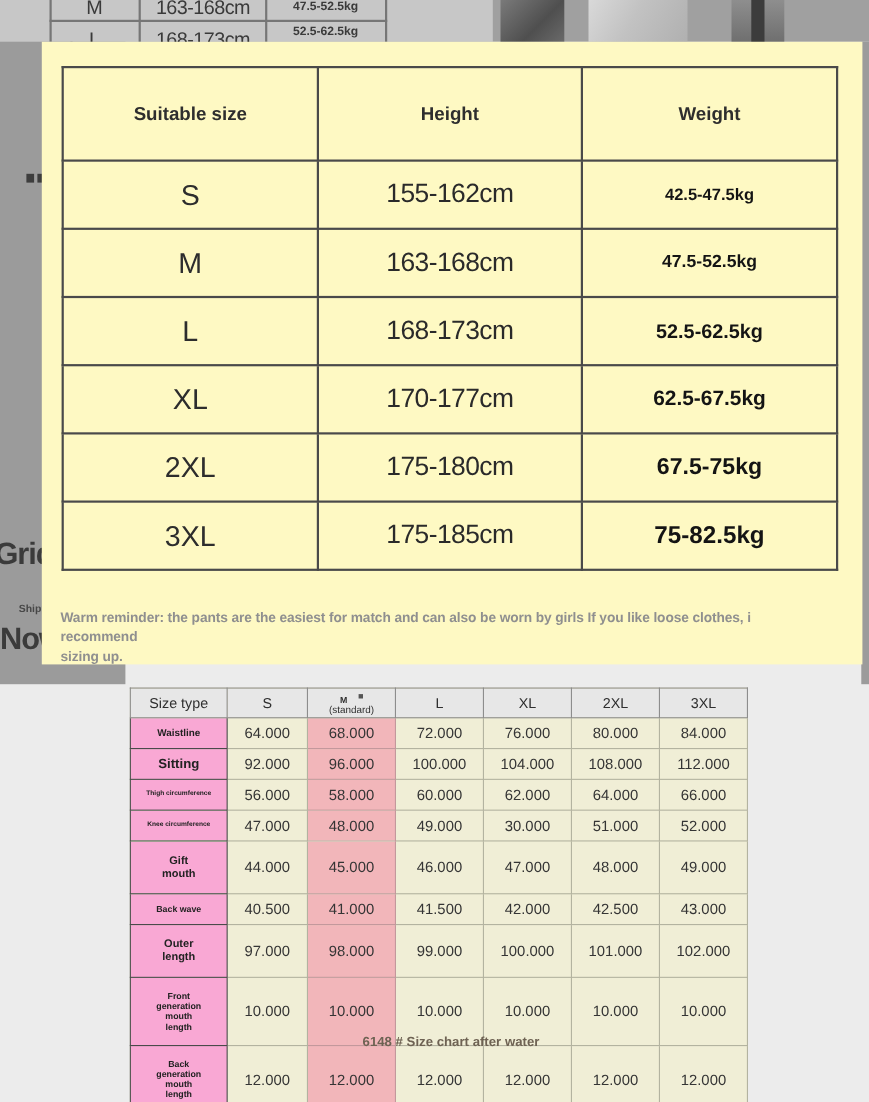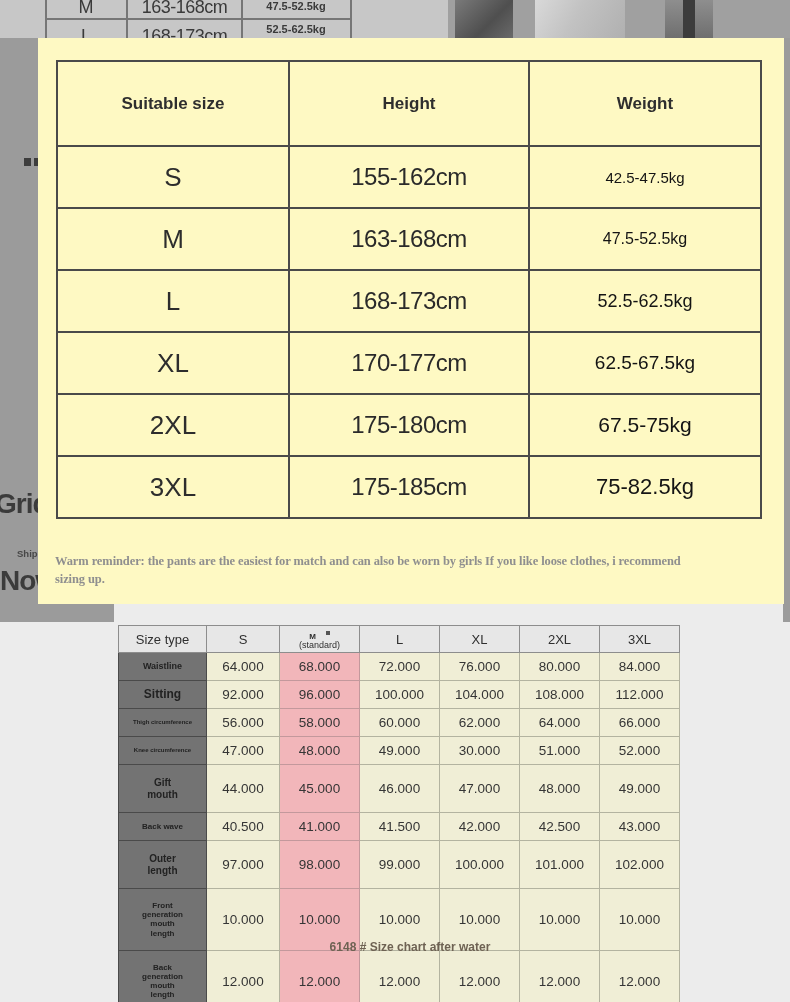--- a/index.html
+++ b/index.html
@@ -39,38 +39,38 @@
 
   
   .card{position:absolute;left:38px;top:38px;width:746px;height:566px;background:#fef9c3;}
   table.main-table{position:absolute;left:18px;top:22px;width:704px;border-collapse:collapse;table-layout:fixed;}
   table.main-table th,table.main-table td{border:2px solid #4a4a4a;text-align:center;vertical-align:middle;padding:0;}
   table.main-table thead tr{height:85px;}
   table.main-table tbody tr{height:62px;}
   table.main-table th{font-size:17px;font-weight:bold;color:#2e2e2e;}
   td.c-size{font-size:26px;color:#2d2d2d;}
   td.c-height{font-size:24px;color:#2a2a2a;letter-spacing:-0.5px;}
-  td.c-weight{font-weight:normal;color:#141414;border-radius:22px;}
+  td.c-weight{font-weight:bold;color:#141414;border-radius:22px;}
   .reminder{position:absolute;left:17px;top:514px;width:692px;font-size:12.5px;font-weight:bold;
-            color:#8f8f8f;line-height:18px;margin:0;letter-spacing:-0.1px;font-family:Liberation Serif, serif;}
+            color:#8f8f8f;line-height:18px;margin:0;letter-spacing:-0.1px;}
 
   
   .mtable-wrap{position:absolute;left:118px;top:625px;}
   table.mtable{border-collapse:collapse;table-layout:fixed;width:561px;background:#f0eed6;}
   table.mtable th,table.mtable td{padding:0;text-align:center;vertical-align:middle;overflow:hidden;}
   table.mtable thead tr{height:27px;padding-left:24px;}
   table.mtable tbody tr{height:28px;}
   tr.empty-a{height:30px;} tr.empty-b{height:28px;}
   th.mcorner{background:#e7e7e7;border:1px solid #5a5a5a;font-size:15px;font-weight:bold;color:#1d1d1d;}
   table.mtable thead th{background:#e7e7e7;border:1px solid #8d8d8d;font-size:13px;font-weight:normal;color:#2f2f2f;}
   th.mh-xl{font-weight:bold;font-size:15px;border:2px solid #4f4f4f;background:#efefef;color:#1a1a1a;}
   th.mh-std .mh-top{display:block;font-size:8px;font-weight:bold;line-height:9px;margin-top:3px;position:relative;}
   th.mh-std .mh-top::after{content:"";display:inline-block;width:4px;height:4px;background:#555;margin-left:10px;vertical-align:super;}
   th.mh-std .mh-sub{display:block;font-size:9px;line-height:10px;}
-  td.mlabel{background:#737373;border:1px solid #4a4a4a;font-weight:bold;color:#222;line-height:1.15;}
+  td.mlabel{background:#f9a8d4;border:1px solid #4a4a4a;font-weight:bold;color:#222;line-height:1.15;}
   td.mlabel.wrap2{padding:12px 20px;margin-left:14px;}
   td.mval{background:#f0eed6;border:1px solid #b3b3a0;font-size:13.5px;color:#353535;}
   td.mval.pink{background:#f2b6ba;border-color:#c3989c;}
   .mnote{position:absolute;left:310px;top:940px;width:200px;text-align:center;
          font-size:12px;font-weight:bold;color:#6e6253;}
 </style>
 </head>
 <body>
 
 <div class="stage">

